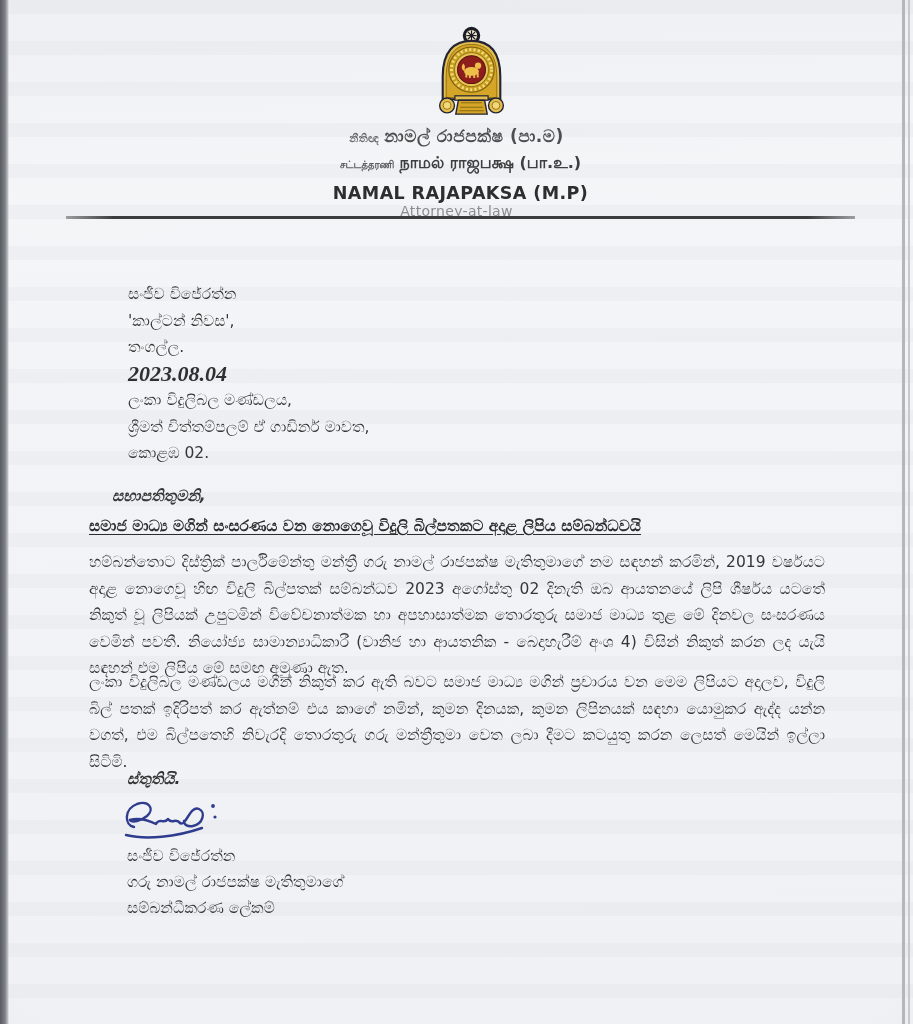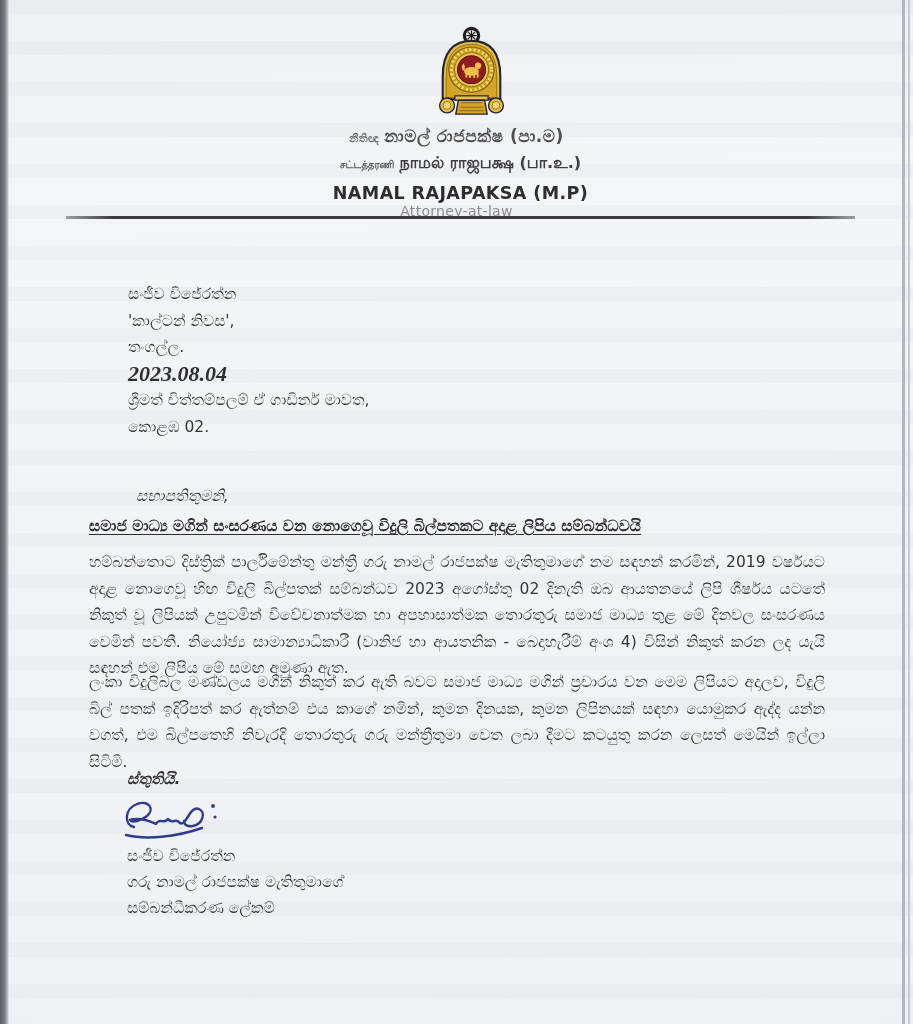--- a/index.html
+++ b/index.html
@@ -32,21 +32,21 @@
   .lh-title{position:absolute;left:0;top:203px;width:100%;text-align:center;
     font-size:14px;color:#8d8d8f;letter-spacing:0.3px;}
   .rule{position:absolute;left:66px;top:216px;width:789px;height:3px;
     background:linear-gradient(90deg,rgba(60,60,62,0.45),#3c3c3e 6%,#3c3c3e 94%,rgba(60,60,62,0.45));}
 
   
   .sin{font-size:15.5px;line-height:26.5px;color:#363636;}
   .sender{position:absolute;left:128px;top:281px;}
   .sender .date{font-family:"Liberation Serif","DejaVu Serif",serif;font-weight:700;font-size:22px;color:#2f2f2f;font-style:italic;}
   .recipient{position:absolute;left:128px;top:387px;}
-  .salutation{position:absolute;left:136px;top:487px;font-size:15.5px;font-style:italic;font-weight:400;color:#383838;}
+  .salutation{position:absolute;left:112px;top:487px;font-size:15.5px;font-style:italic;font-weight:700;color:#383838;}
   .subject{position:absolute;left:89px;top:517px;width:736px;
     font-size:15.5px;font-weight:700;color:#2d2d2d;text-decoration:underline;text-underline-offset:3px;}
   .para{position:absolute;left:89px;width:736px;text-align:justify;}
   .para1{top:549px;}
   .para2{top:669px;}
   .closing{position:absolute;left:127px;top:770px;font-size:15.5px;font-style:italic;font-weight:600;color:#333;}
   .signature{position:absolute;left:118px;top:797px;width:120px;height:52px;}
   .sig-block{position:absolute;left:127px;top:843px;}
   .sig-block div{line-height:26px;}
 </style>
@@ -111,20 +111,21 @@
   <div class="rule"></div>
 
   <div class="sender sin">
     <div>සංජීව විජේරත්න</div>
     <div>'කාල්ටන් නිවස',</div>
     <div>තංගල්ල.</div>
     <div class="date">2023.08.04</div>
   </div>
 
   <div class="recipient sin">
+    <div>ලංකා විදුලිබල මණ්ඩලය,</div>
     <div>ශ්‍රීමත් චිත්තම්පලම් ඒ ගාඩිනර් මාවත,</div>
     <div>කොළඹ 02.</div>
   </div>
 
   <div class="salutation">සභාපතිතුමනි,</div>
 
   <div class="subject">සමාජ මාධ්‍ය මගින් සංසරණය වන නොගෙවූ විදුලි බිල්පතකට අදාළ ලිපිය සම්බන්ධවයි</div>
 
   <div class="para para1 sin">හම්බන්තොට දිස්ත්‍රික් පාර්ලිමේන්තු මන්ත්‍රී ගරු නාමල් රාජපක්ෂ මැතිතුමාගේ නම සඳහන් කරමින්, 2019 වර්ෂයට අදාළ නොගෙවූ හිඟ විදුලි බිල්පතක් සම්බන්ධව 2023 අගෝස්තු 02 දිනැති ඔබ ආයතනයේ ලිපි ශීර්ෂය යටතේ නිකුත් වූ ලිපියක් උපුටමින් විවේචනාත්මක හා අපහාසාත්මක තොරතුරු සමාජ මාධ්‍ය තුළ මේ දිනවල සංසරණය වෙමින් පවතී. නියෝජ්‍ය සාමාන්‍යාධිකාරී (වානිජ හා ආයතනික - බෙදාහැරීම් අංශ 4) විසින් නිකුත් කරන ලද යැයි සඳහන් එම ලිපිය මේ සමඟ අමුණා ඇත.</div>
   <div class="para para2 sin">ලංකා විදුලිබල මණ්ඩලය මගින් නිකුත් කර ඇති බවට සමාජ මාධ්‍ය මගින් ප්‍රචාරය වන මෙම ලිපියට අදාලව, විදුලි බිල් පතක් ඉදිරිපත් කර ඇත්නම් එය කාගේ නමින්, කුමන දිනයක, කුමන ලිපිනයක් සඳහා යොමුකර ඇද්ද යන්න වගත්, එම බිල්පතෙහි නිවැරදි තොරතුරු ගරු මන්ත්‍රීතුමා වෙත ලබා දීමට කටයුතු කරන ලෙසත් මෙයින් ඉල්ලා සිටිමි.</div>

